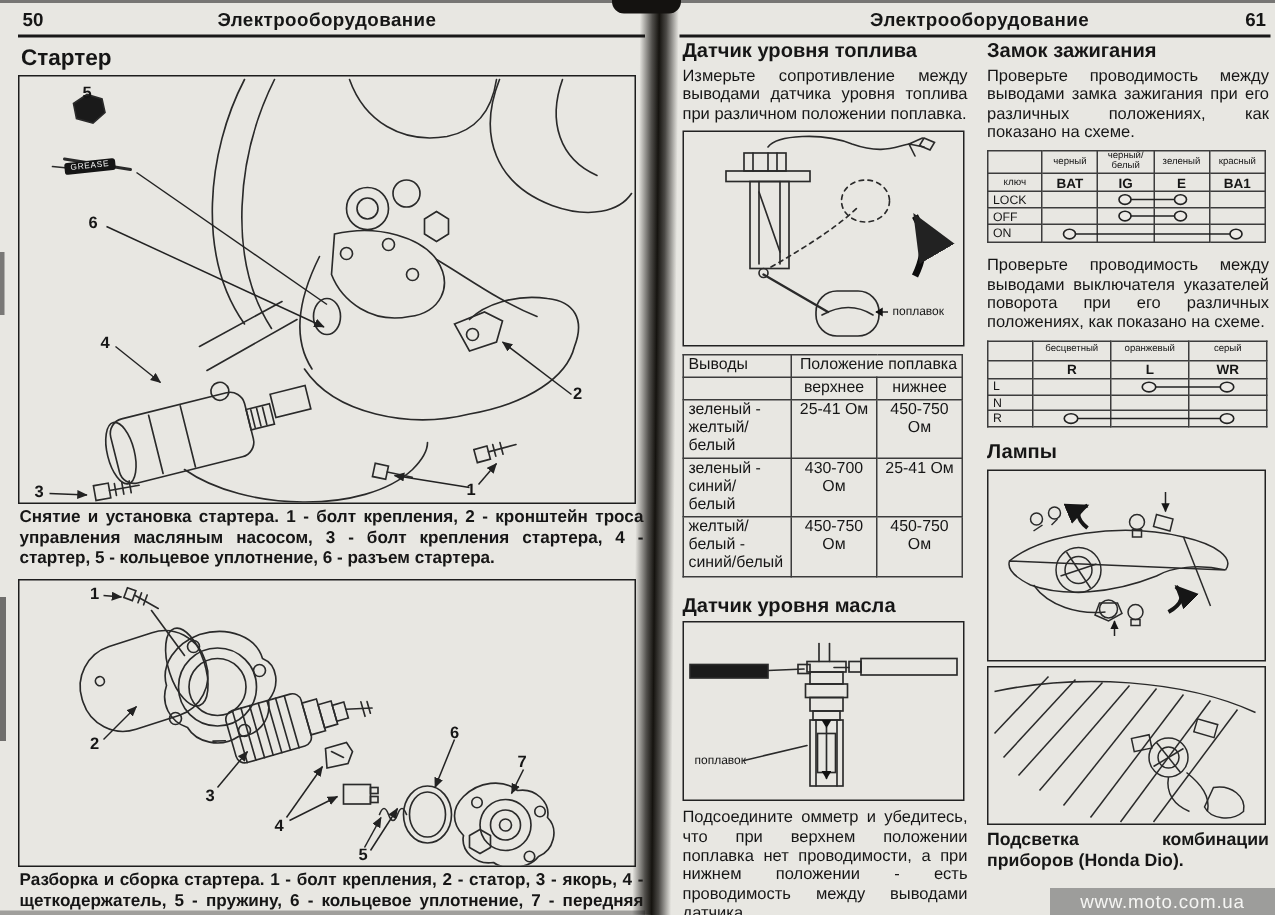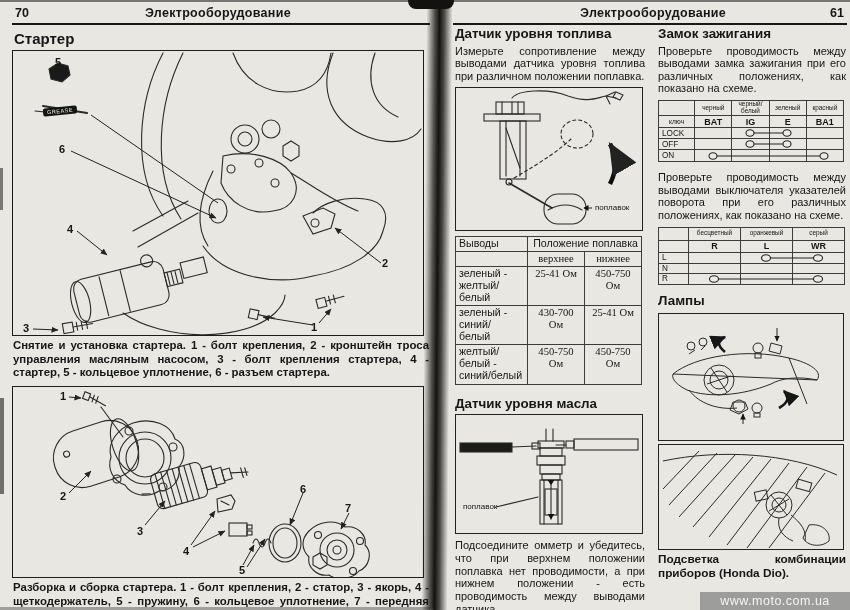--- a/index.html
+++ b/index.html
@@ -25,21 +25,21 @@
   .callout{position:absolute;font-weight:bold;font-size:11px;line-height:1;}
   .flabel{position:absolute;font-size:8px;line-height:1;}
   .grease{position:absolute;background:#151515;color:#f2f2f2;font-size:5.5px;
     padding:1px 4px;border-radius:2px;transform:rotate(-6deg);letter-spacing:.5px;}
   table{border-collapse:collapse;table-layout:fixed;}
   td{border:1px solid #3c3c3c;padding:0 2px;overflow:hidden;}
   .tbl-wrap{position:relative;}
   .tbl-wrap svg{position:absolute;left:0;top:0;pointer-events:none;}
   .fuel-tbl{width:186px;font-size:10.6px;}
   .fuel-tbl td{vertical-align:top;line-height:1.12;padding:1px 3px;}
-  .fuel-tbl .val{text-align:center;font-family:Liberation Serif, serif;}
+  .fuel-tbl .val{text-align:center;}
   .sw-tbl{width:186px;}
   .sw-tbl td{padding:0 1px;text-align:center;}
   .clr{font-size:6.4px;line-height:1.05;}
   .term{font-size:9px;font-weight:bold;}
   .pos{font-size:8.2px;text-align:left !important;padding-left:3px !important;}
   .keylbl{font-size:6.6px;}
   .colhd{text-align:left !important;}
   
   .gutter{position:absolute;left:424px;top:0;width:26px;height:610px;
     background:linear-gradient(90deg,rgba(30,28,25,0) 0%,rgba(30,28,25,.75) 32%,#15130f 50%,rgba(30,28,25,.78) 68%,rgba(30,28,25,0) 100%);
@@ -51,21 +51,21 @@
   .edgemark2{position:absolute;left:0;top:398px;width:4px;height:96px;background:rgba(30,30,30,.6);}
   .watermark{position:absolute;left:700px;top:592px;width:150px;height:18px;background:#9d9d9b;
     color:#f5f5f3;font-size:12.5px;display:flex;align-items:center;justify-content:center;letter-spacing:.5px;}
   .lamp-lbl{position:absolute;font-size:7.4px;line-height:1;width:100%;text-align:center;}
 </style>
 </head>
 <body>
 
 <div class="page" id="page-left">
   <div class="runhead">
-    <span>70</span>
+    <span>50</span>
     <span class="c">Электрооборудование</span>
     <span style="width:20px"></span>
   </div>
   <div class="t1">Стартер</div>
 
   <div class="fig" style="width:410px;height:284px;">
     <svg viewBox="0 0 410 284" width="410" height="284">
       <defs>
         <marker id="a1" markerWidth="8" markerHeight="8" refX="6.5" refY="3" orient="auto">
             <path d="M0,0 L7,3 L0,6 z" fill="#222"></path>

